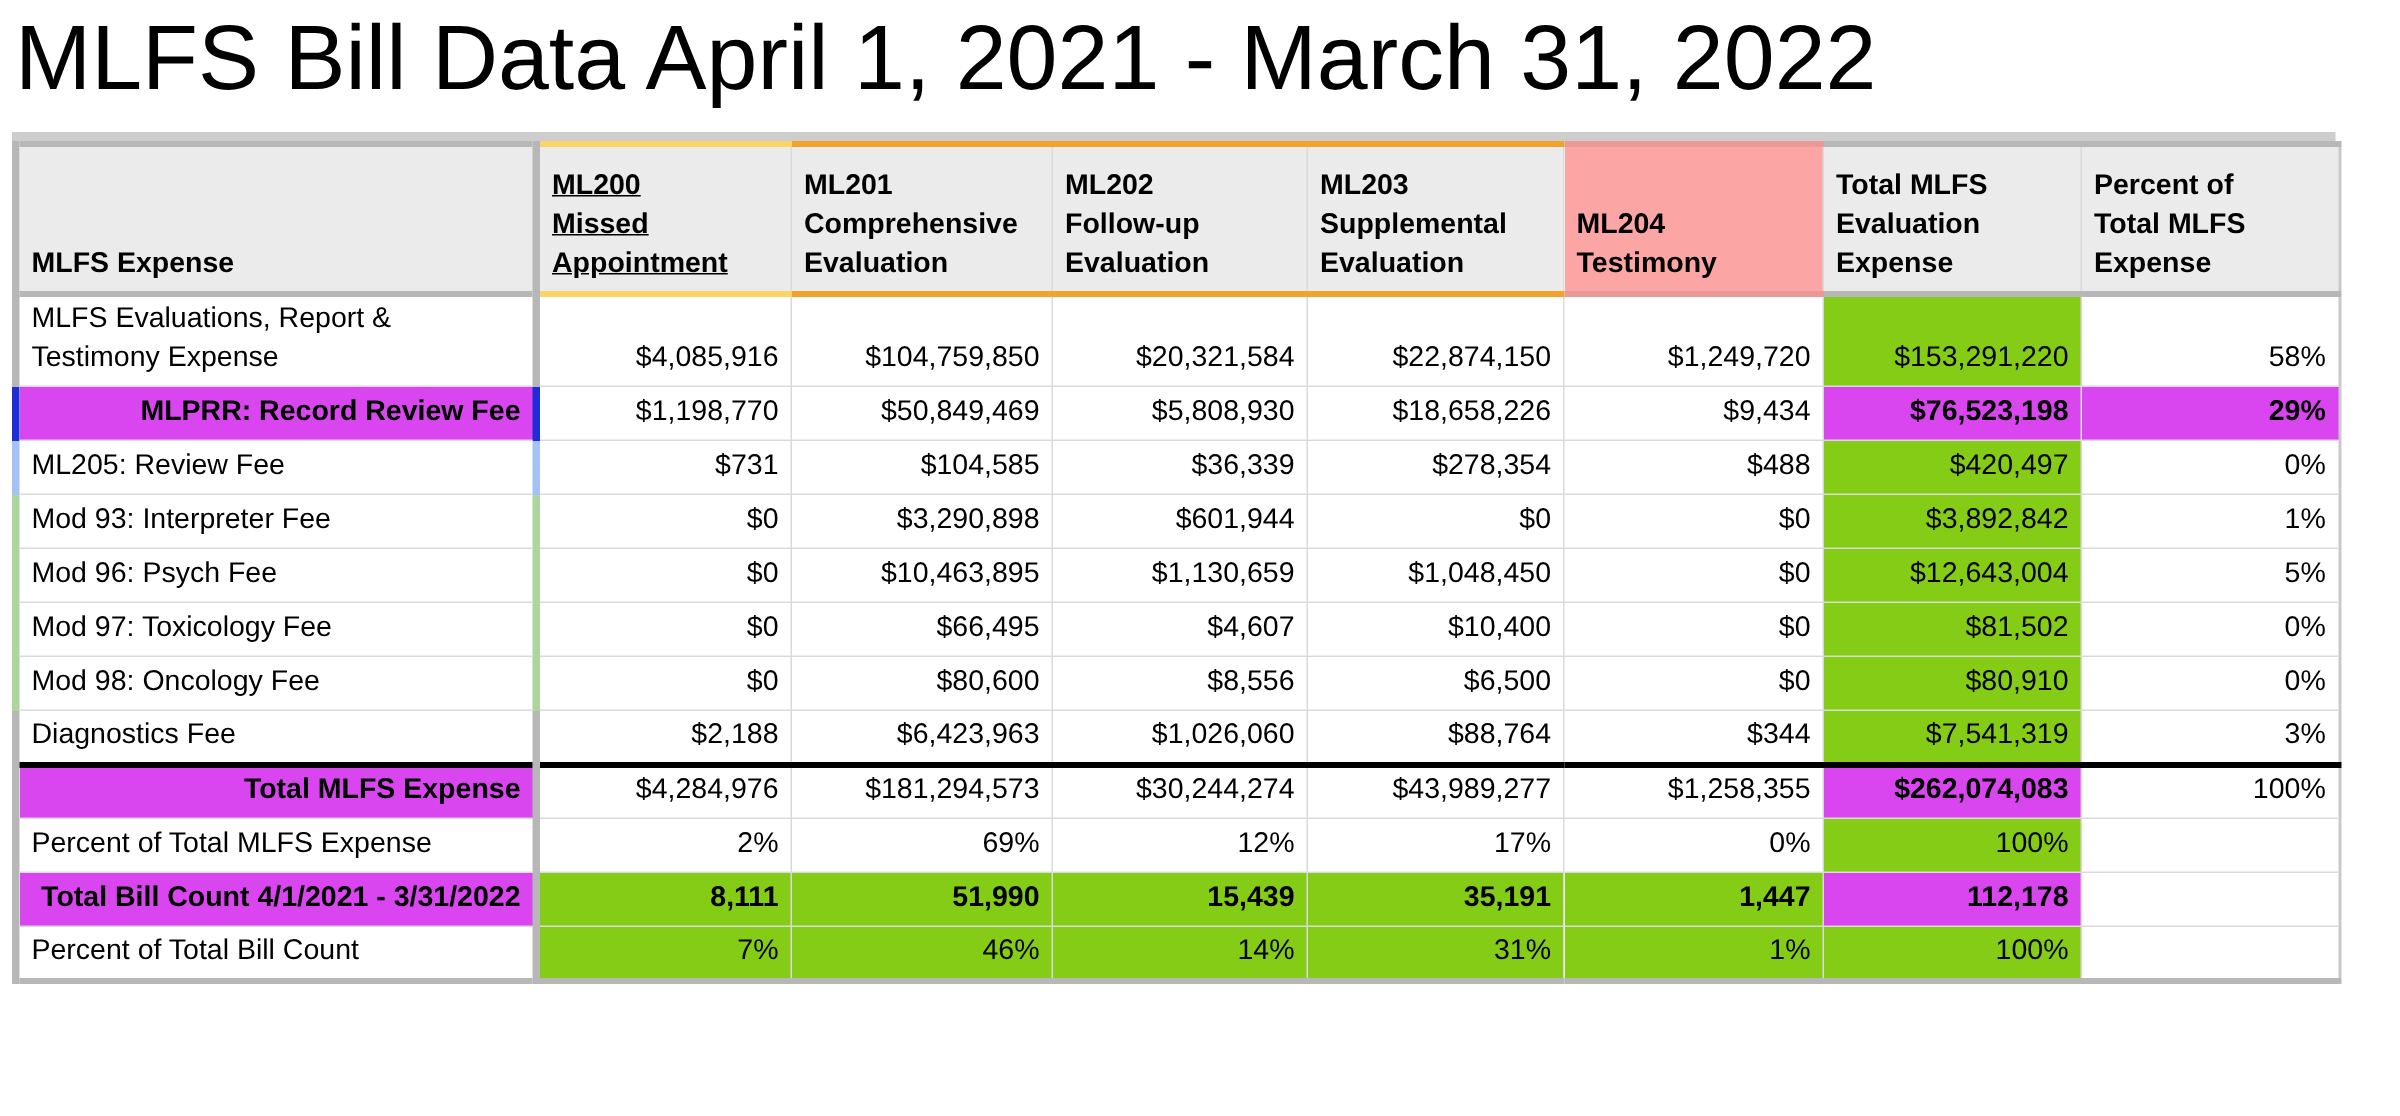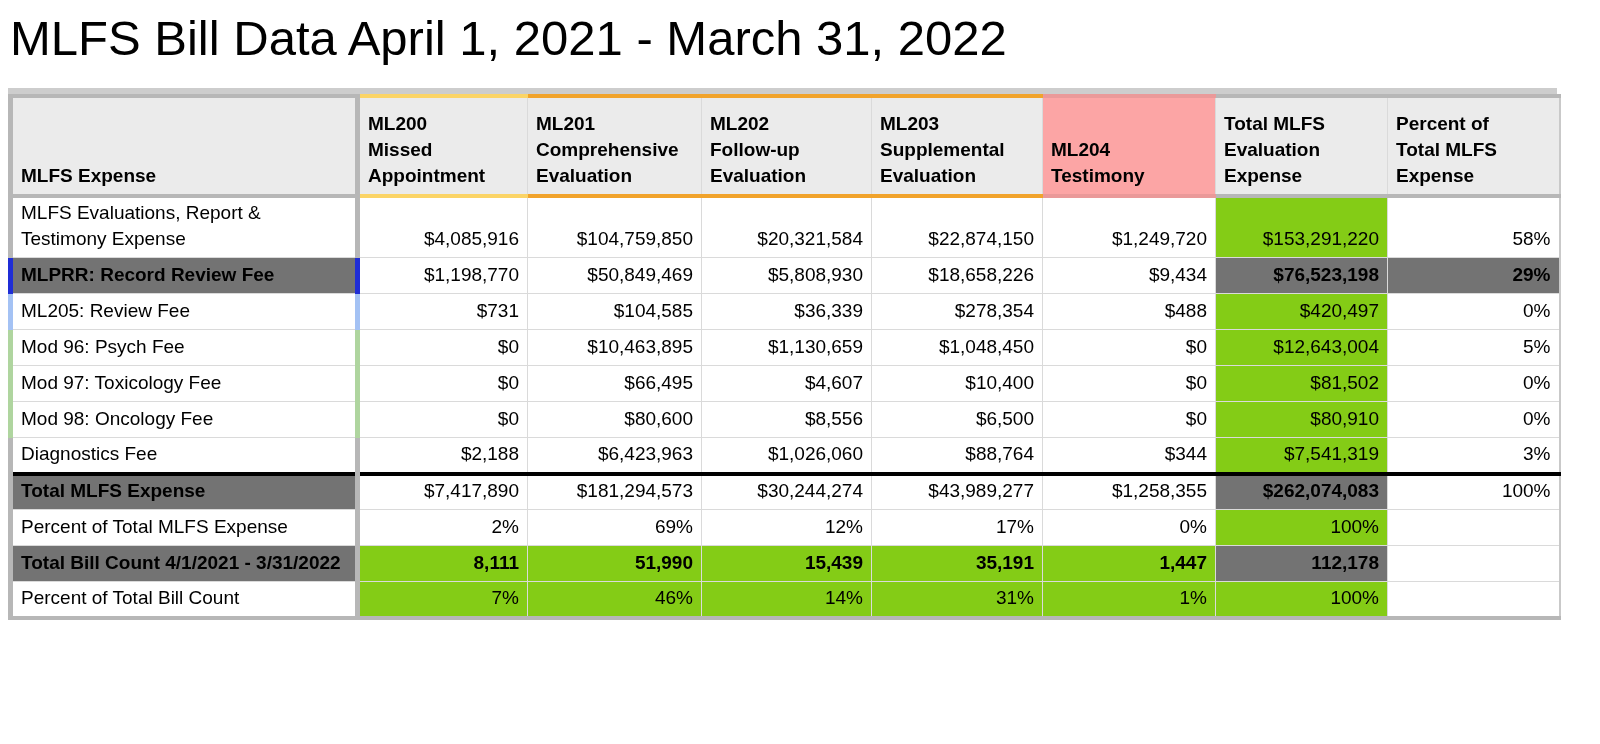--- a/index.html
+++ b/index.html
@@ -6,21 +6,21 @@
   html, body {
     margin: 0; padding: 0;
     width: 1600px; height: 744px;
     background: #ffffff;
     font-family: "Liberation Sans", "DejaVu Sans", sans-serif;
     color: #000;
     overflow: hidden;
   }
   .page { padding: 6px 0 0 8px; }
   .title {
-    font-size: 49px;
+    font-size: 61px;
     line-height: 64px;
     font-weight: 400;
     margin: 0 0 18px 2px;
     white-space: nowrap;
   }
   .sheet {
     width: 1549px;
     border-top: 6px solid #cdcdcd;
   }
   table {
@@ -47,21 +47,21 @@
     border-top-color: #b7b7b7;
     border-bottom-color: #b7b7b7;
   }
   th.corner, td.label-cell {
     border-left: 5px solid #b7b7b7;
     border-right: 5px solid #b7b7b7;
   }
   td { height: 36px; background: #ffffff; }
   td.num { text-align: right; }
   td.gray { background: #84cc16; }
-  td.hl { background: #737373; }
+  td.hl { background: #d946ef; text-align: right; }
   .bold { font-weight: bold; }
   tr.black-top td { border-top: 4px solid #000000; }
   tbody tr:last-child td { border-bottom: 4px solid #b7b7b7; }
   th:last-child, td:last-child { border-right: 2px solid #c9c9c9; }
 </style>
 </head>
 <body>
 
 <div class="page">
   <div class="title">MLFS Bill Data April 1, 2021 - March 31, 2022</div>
@@ -74,21 +74,21 @@
         <col style="width:174px">
         <col style="width:170px">
         <col style="width:171px">
         <col style="width:173px">
         <col style="width:172px">
         <col style="width:172px">
       </colgroup>
       <thead>
         <tr>
             <th class="corner">MLFS Expense</th>
-            <th style="border-top-color: rgb(251, 212, 102); border-bottom-color: rgb(251, 212, 102);">ML200
+            <th style="border-top-color: rgb(251, 212, 102); border-bottom-color: rgb(251, 212, 102); text-decoration: underline;">ML200
 Missed Appointment</th>
             <th style="border-top-color: rgb(241, 163, 43); border-bottom-color: rgb(241, 163, 43);">ML201
 Comprehensive Evaluation</th>
             <th style="border-top-color: rgb(241, 163, 43); border-bottom-color: rgb(241, 163, 43);">ML202
 Follow-up Evaluation</th>
             <th style="border-top-color: rgb(241, 163, 43); border-bottom-color: rgb(241, 163, 43);">ML203
 Supplemental Evaluation</th>
             <th style="border-top-color: rgb(234, 153, 153); border-bottom-color: rgb(234, 153, 153); background: #fca5a5;">ML204
 Testimony</th>
             <th style="border-top-color: rgb(183, 183, 183); border-bottom-color: rgb(183, 183, 183);">Total MLFS Evaluation Expense</th>
@@ -121,20 +121,30 @@
             <td class="label-cell" style="border-left-color: rgb(164, 194, 244); border-right-color: rgb(164, 194, 244);">ML205: Review Fee</td>
             <td class="num">$731</td>
             <td class="num">$104,585</td>
             <td class="num">$36,339</td>
             <td class="num">$278,354</td>
             <td class="num">$488</td>
             <td class="num gray">$420,497</td>
             <td class="num">0%</td>
           </tr>
           <tr>
+            <td class="label-cell" style="border-left-color: rgb(175, 213, 159); border-right-color: rgb(175, 213, 159);">Mod 93: Interpreter Fee</td>
+            <td class="num">$0</td>
+            <td class="num">$3,290,898</td>
+            <td class="num">$601,944</td>
+            <td class="num">$0</td>
+            <td class="num">$0</td>
+            <td class="num gray">$3,892,842</td>
+            <td class="num">1%</td>
+          </tr>
+          <tr>
             <td class="label-cell" style="border-left-color: rgb(175, 213, 159); border-right-color: rgb(175, 213, 159);">Mod 96: Psych Fee</td>
             <td class="num">$0</td>
             <td class="num">$10,463,895</td>
             <td class="num">$1,130,659</td>
             <td class="num">$1,048,450</td>
             <td class="num">$0</td>
             <td class="num gray">$12,643,004</td>
             <td class="num">5%</td>
           </tr>
           <tr>
@@ -162,21 +172,21 @@
             <td class="num">$2,188</td>
             <td class="num">$6,423,963</td>
             <td class="num">$1,026,060</td>
             <td class="num">$88,764</td>
             <td class="num">$344</td>
             <td class="num gray">$7,541,319</td>
             <td class="num">3%</td>
           </tr>
           <tr class="black-top">
             <td class="label-cell hl bold" style="border-left-color: rgb(183, 183, 183); border-right-color: rgb(183, 183, 183);">Total MLFS  Expense</td>
-            <td class="num">$7,417,890</td>
+            <td class="num">$4,284,976</td>
             <td class="num">$181,294,573</td>
             <td class="num">$30,244,274</td>
             <td class="num">$43,989,277</td>
             <td class="num">$1,258,355</td>
             <td class="num hl bold">$262,074,083</td>
             <td class="num">100%</td>
           </tr>
           <tr>
             <td class="label-cell" style="border-left-color: rgb(183, 183, 183); border-right-color: rgb(183, 183, 183);">Percent of Total MLFS Expense</td>
             <td class="num">2%</td>

